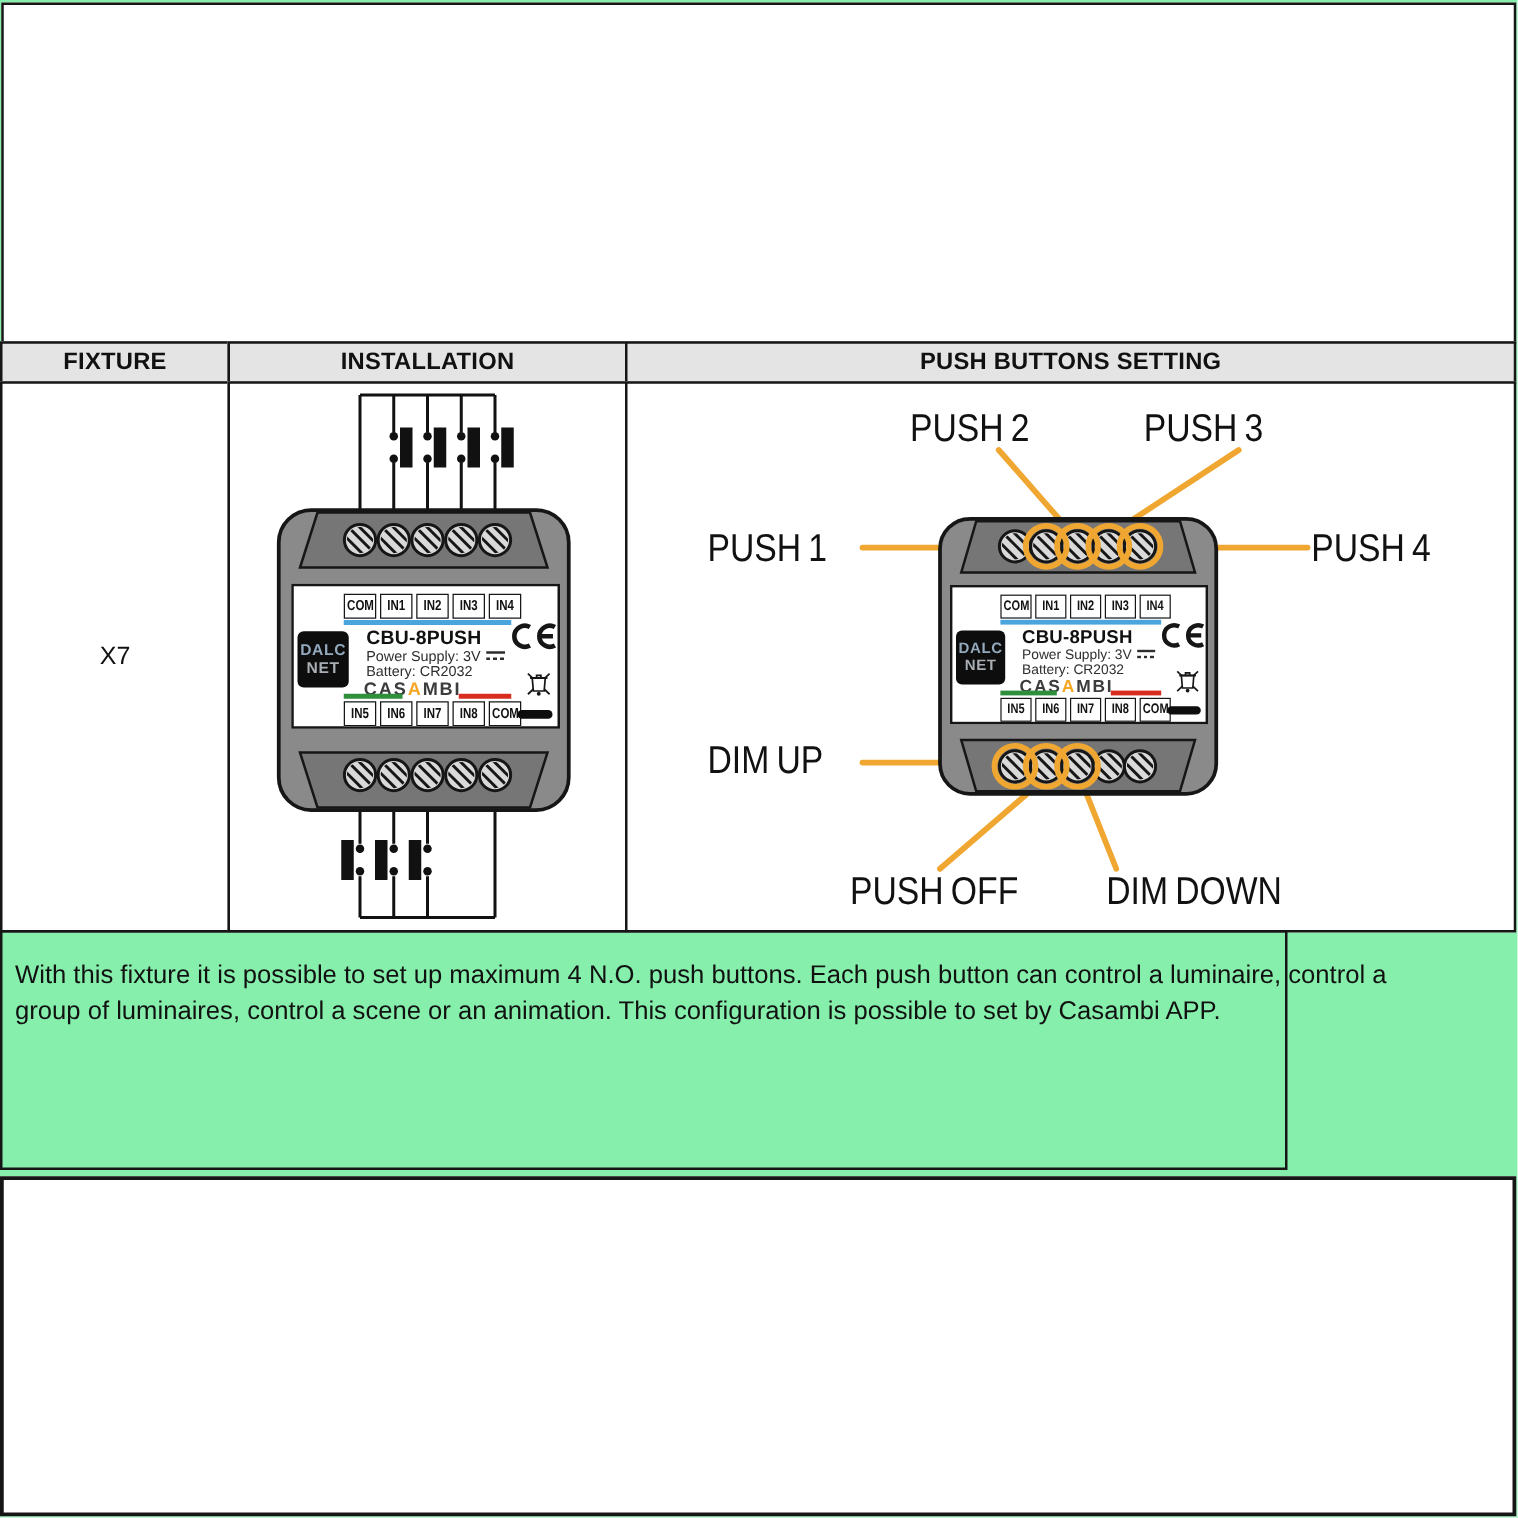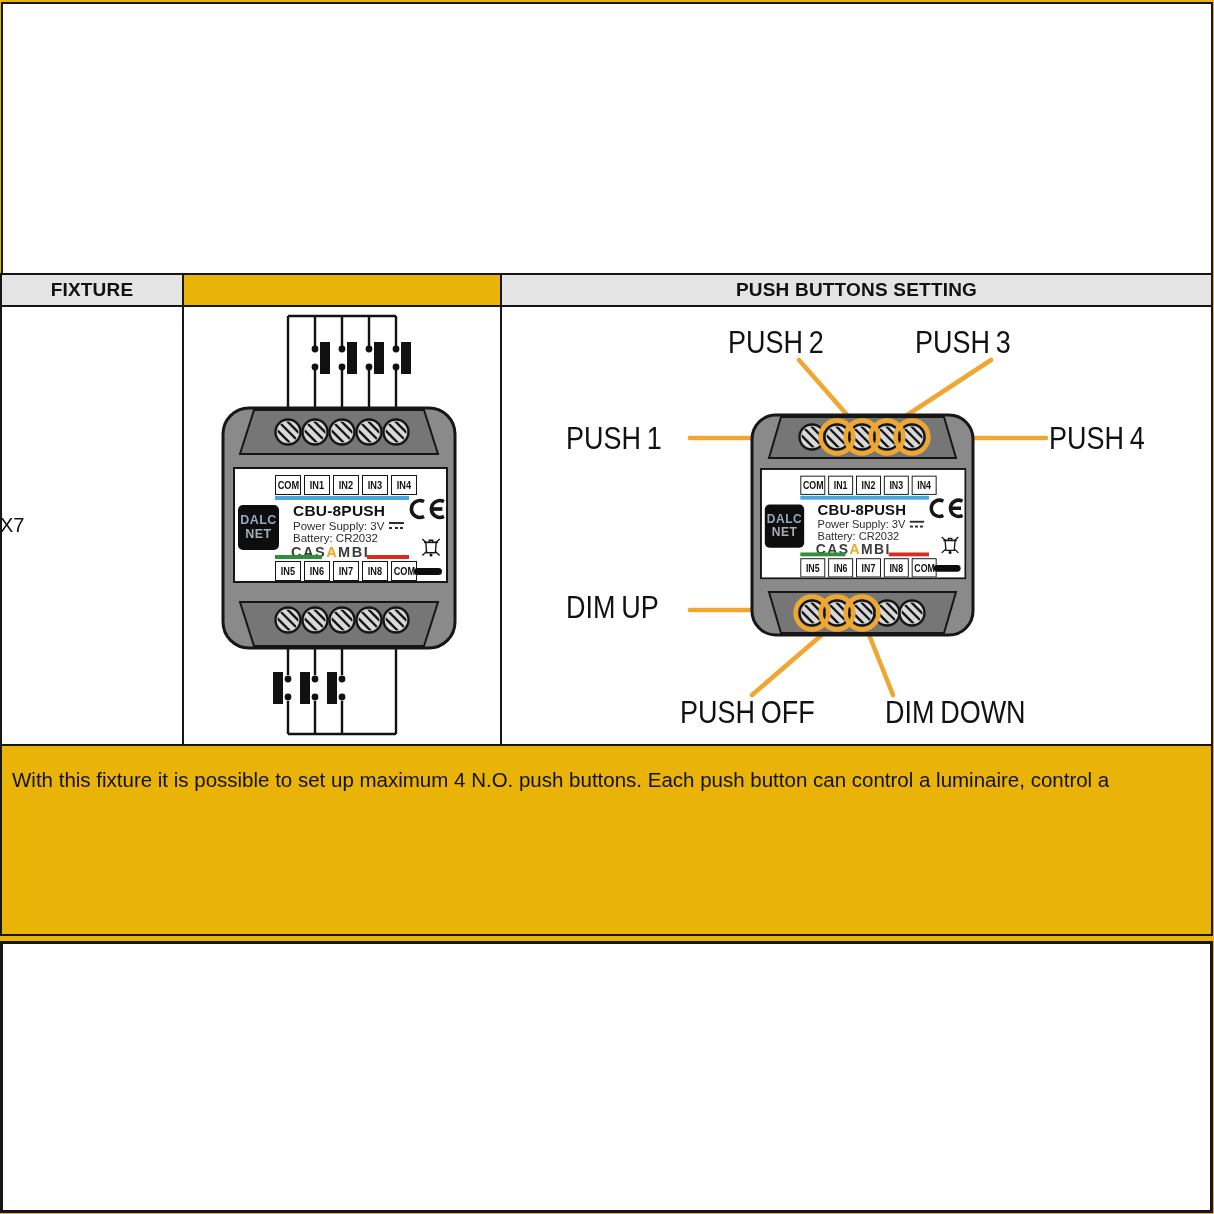--- a/index.html
+++ b/index.html
@@ -1,40 +1,40 @@
 <!DOCTYPE html>
 <html><head>
 <meta charset="utf-8">
 <style>
   html,body { margin:0; padding:0; background:#ffffff; }
   .page {
-    position:relative; width:1214px; height:1214px; background:#eab308;
+    position:relative; width:1214px; height:1214px; background:#86efac;
     font-family:"Liberation Sans", sans-serif; color:#111; overflow:hidden;
   }
   .abs { position:absolute; box-sizing:border-box; }
 
   
   .sect-top    { left:1px;  top:2px;   width:1212px; height:273px; border:2px solid #161616; background:#fff; }
   .cell        { border:2px solid #161616; background:#fff; }
   .hdr         { top:273px; height:34px; background:#e4e4e4; display:flex; align-items:center; justify-content:center;
                  font-weight:bold; font-size:19px; letter-spacing:0.2px; }
   .h-fixture   { left:0;     width:184px; }
   .h-install   { left:182px; width:320px; }
   .h-push      { left:500px; width:713px;justify-content:center; }
   .bodyrow     { top:305px; height:441px; }
   .c-fixture   { left:0;     width:184px; }
   .c-install   { left:182px; width:320px; }
   .c-push      { left:500px; width:713px; }
-  .sect-text   { left:0; top:744px; width:1213px; height:192px; border:2px solid #161616;
+  .sect-text   { left:0; top:744px; width:1030px; height:192px; border:2px solid #161616;
                  padding:20px 10px 16px 10px; }
   .sect-bottom { left:0; top:941px; width:1213px; height:272px; border:3px solid #161616; background:#fff; }
 
   .desc-line { font-size:20.5px; line-height:28.6px; white-space:nowrap; color:#111; }
 
-  .fixture-model { left:0; top:514px; width:184px; font-size:20px; color:#111; }
+  .fixture-model { left:0; top:514px; width:184px; text-align:center; font-size:20px; color:#111; }
 
   
   .diagram { position:absolute; left:0; top:305px; width:1213px; height:441px; pointer-events:none; }
 
   
   .devlabel { width:215px; height:116px; background:#fff; border:2px solid #161616; }
   .lab-left  { left:233px; top:467px; }
   .lab-right { left:760px; top:468px; transform:scale(0.96); transform-origin:top left; }
   .trow { position:absolute; left:40px; display:flex; gap:3px; }
   .trow-top { top:6px; }
@@ -77,20 +77,23 @@
 </head>
 <body>
 
 <div class="page">
 
   <div class="abs sect-top"></div>
 
   <div class="abs cell hdr h-fixture">
     <span>FIXTURE</span>
   </div>
+  <div class="abs cell hdr h-install">
+    <span>INSTALLATION</span>
+  </div>
   <div class="abs cell hdr h-push">
     <span>PUSH BUTTONS SETTING</span>
   </div>
 
   <div class="abs cell bodyrow c-fixture"></div>
   <div class="abs cell bodyrow c-install"></div>
   <div class="abs cell bodyrow c-push"></div>
 
   <svg class="diagram" viewBox="0 305 1213 441">
     <defs>
@@ -341,17 +344,18 @@
   <div class="abs anno a-push1">PUSH 1</div>
   <div class="abs anno a-push2">PUSH 2</div>
   <div class="abs anno a-push3">PUSH 3</div>
   <div class="abs anno a-push4">PUSH 4</div>
   <div class="abs anno a-dimup">DIM UP</div>
   <div class="abs anno a-pushoff">PUSH OFF</div>
   <div class="abs anno a-dimdown">DIM DOWN</div>
 
   <div class="abs sect-text">
     <div class="desc-line">With this fixture it is possible to set up maximum 4 N.O. push buttons. Each push button can control a luminaire, control a</div>
+    <div class="desc-line">group of luminaires, control a scene or an animation. This configuration is possible to set by Casambi APP.</div>
   </div>
 
   <div class="abs sect-bottom"></div>
 
 </div>
 
 </body></html>

